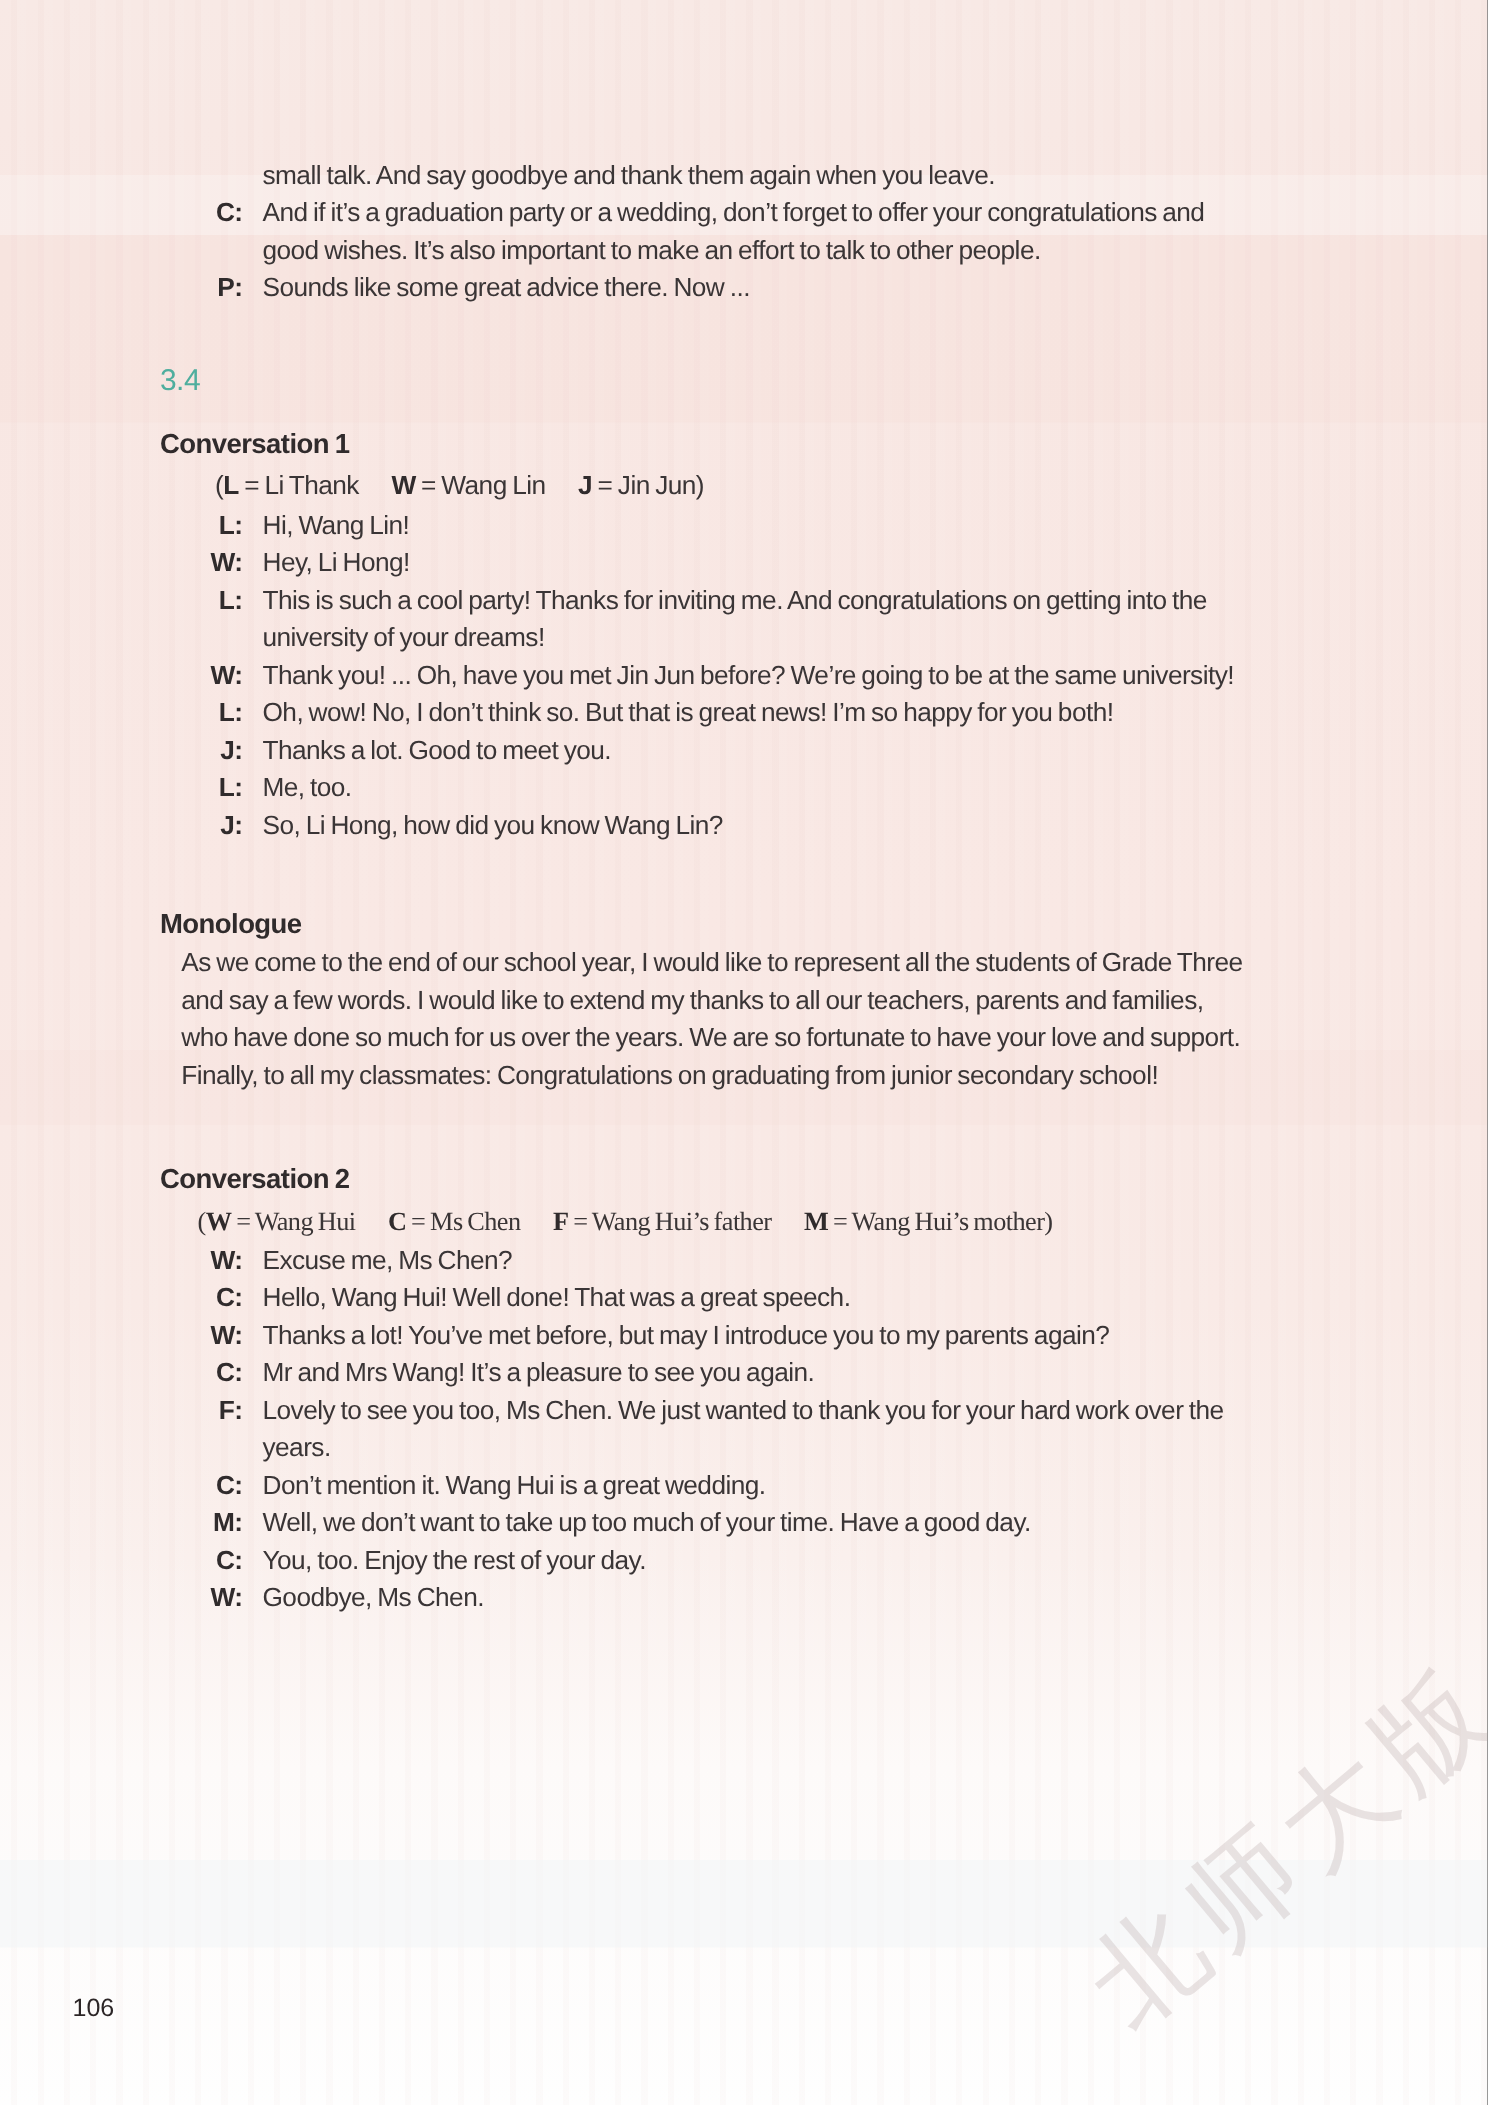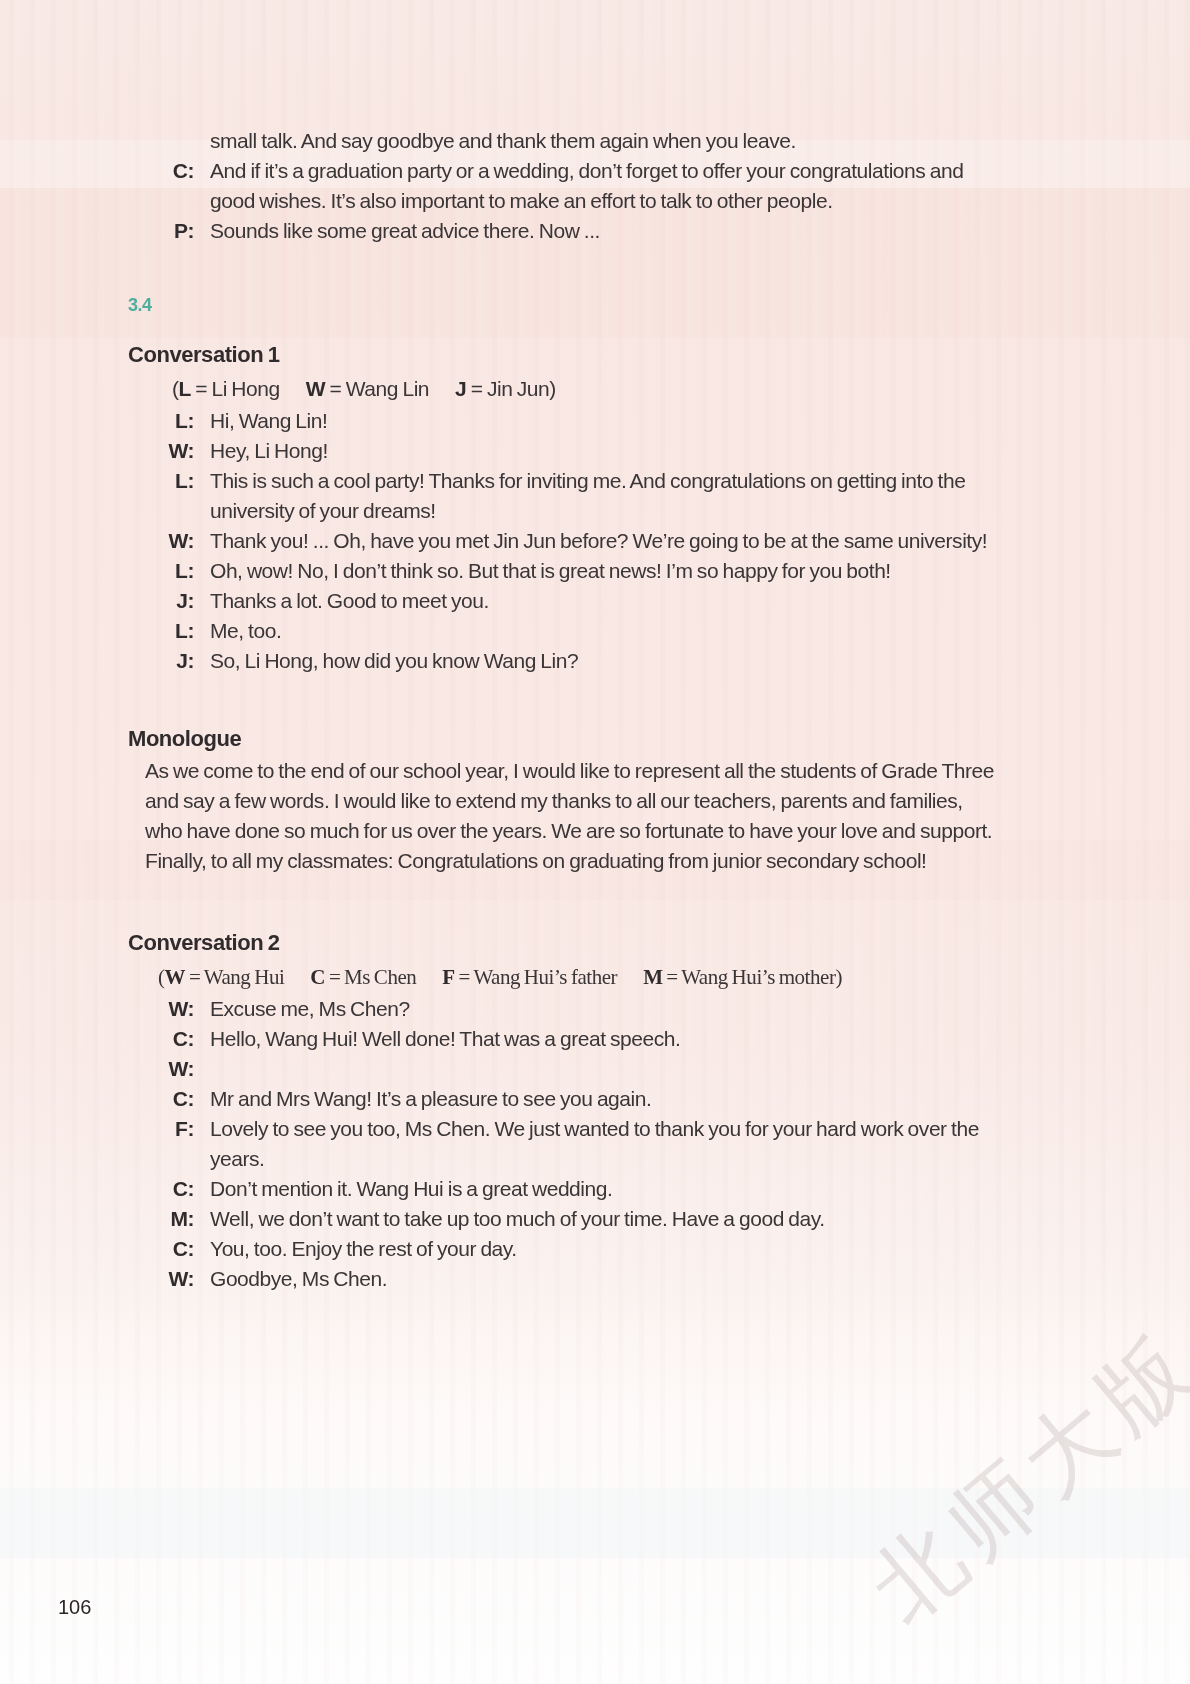--- a/index.html
+++ b/index.html
@@ -65,22 +65,22 @@
     flex:0 0 66px;
     text-align:right;
     font-weight:700;
     color:#302b2c;
     white-space:pre;
   }
   .txt{margin-left:16px;width:800px;}
 
   .track{
     margin:44px 0 0 0;
-    font-weight:700;
-    font-size:18px;
+    font-weight:400;
+    font-size:24px;
     color:var(--accent,#4fae9e);
   }
   .h{
     margin:20px 0 0 0;
     font-weight:700;
     font-size:22px;
     color:#302b2c;
   }
   .keyline{
     margin:4px 0 2px 44px;
@@ -129,21 +129,21 @@
       <div class="row">
         <span class="spk">P:</span>
         <span class="txt">Sounds like some great advice there. Now ...</span>
       </div>
     </section>
 
     <div class="track">3.4</div>
 
     <h3 class="h">Conversation 1</h3>
     <div class="keyline">
-      <span>(</span><span class="part"><b>L</b><span> = </span><span>Li Hong</span></span><span class="part"><b>W</b><span> = </span><span>Wang Lin</span></span><span class="part"><b>J</b><span> = </span><span>Jin Jun)</span></span>
+      <span>(</span><span class="part"><b>L</b><span> = </span><span>Li Thank</span></span><span class="part"><b>W</b><span> = </span><span>Wang Lin</span></span><span class="part"><b>J</b><span> = </span><span>Jin Jun)</span></span>
     </div>
 
     <section>
       <div class="row">
         <span class="spk">L:</span>
         <span class="txt">Hi, Wang Lin!</span>
       </div>
       <div class="row">
         <span class="spk">W:</span>
         <span class="txt">Hey, Li Hong!</span>
@@ -190,20 +190,21 @@
       <div class="row">
         <span class="spk">W:</span>
         <span class="txt">Excuse me, Ms Chen?</span>
       </div>
       <div class="row">
         <span class="spk">C:</span>
         <span class="txt">Hello, Wang Hui! Well done! That was a great speech.</span>
       </div>
       <div class="row">
         <span class="spk">W:</span>
+        <span class="txt">Thanks a lot! You’ve met before, but may I introduce you to my parents again?</span>
       </div>
       <div class="row">
         <span class="spk">C:</span>
         <span class="txt">Mr and Mrs Wang! It’s a pleasure to see you again.</span>
       </div>
       <div class="row">
         <span class="spk">F:</span>
         <span class="txt">Lovely to see you too, Ms Chen. We just wanted to thank you for your hard work over the years.</span>
       </div>
       <div class="row">

